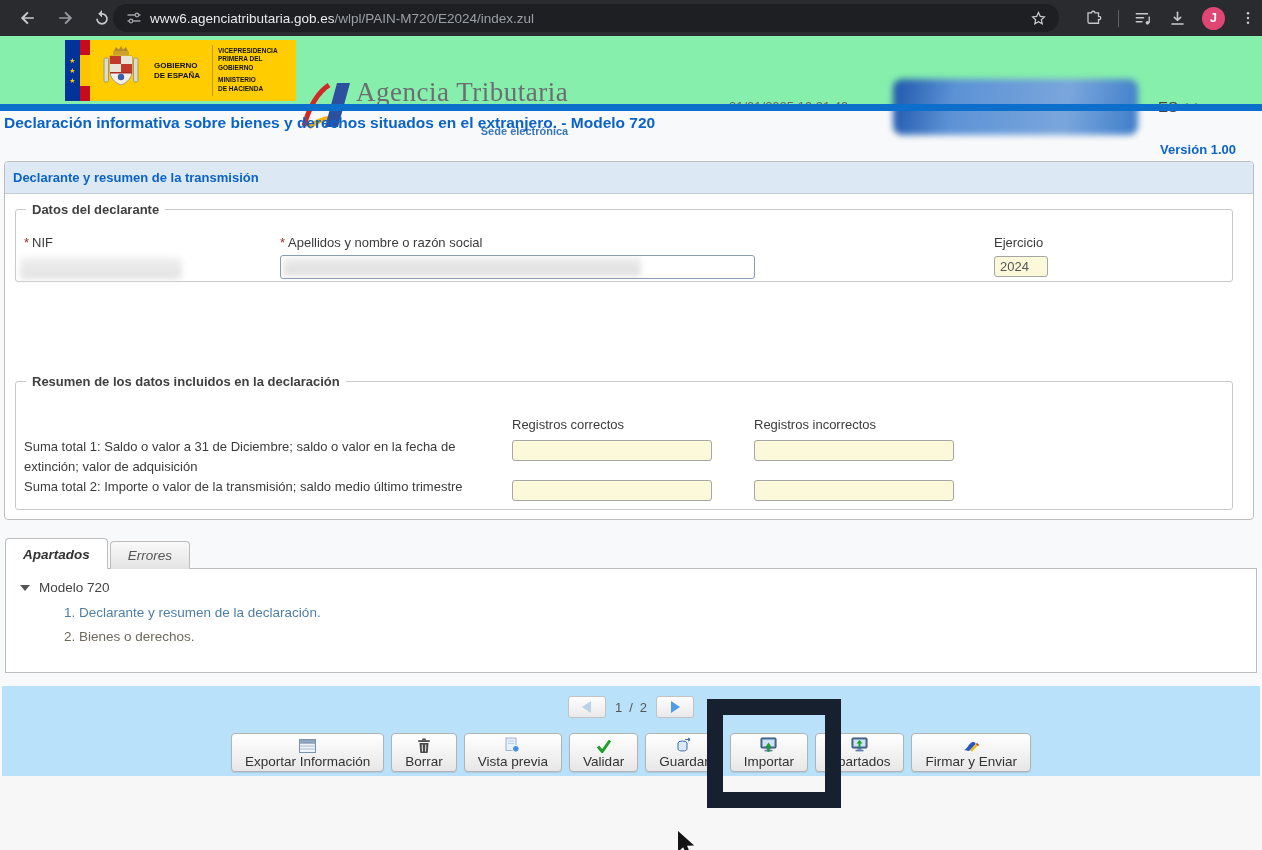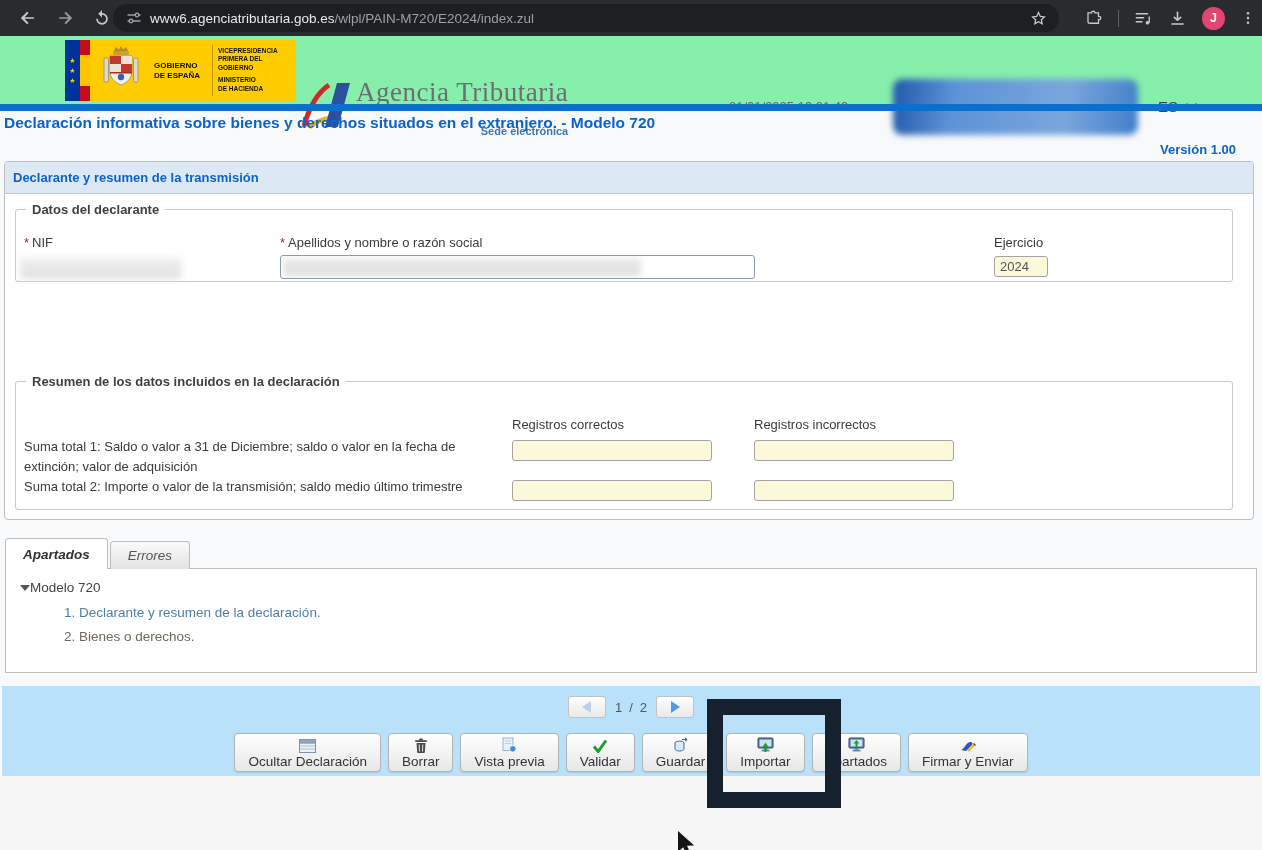--- a/index.html
+++ b/index.html
@@ -57,21 +57,21 @@
   .input-yellow { position:absolute; height:21px; background:#fbf9d9; border:1px solid #a5a5a5; border-radius:3px; font-size:13px; color:#555; padding:0 5px; font-family:"Liberation Sans",sans-serif; }
   .colhead { position:absolute; font-size:13px; color:#3b3b3b; }
   .rowlabel { position:absolute; font-size:13px; color:#3b3b3b; line-height:1.55; }
 
   
   .tabs { position:absolute; left:5px; top:538px; display:flex; align-items:flex-end; z-index:3; }
   .tab { display:flex; align-items:center; padding:0 17px; font-size:13.5px; border:1px solid #bdbdbd; border-bottom:none; border-radius:4px 4px 0 0; cursor:pointer;font-style:italic; }
   .tab.active { background:#fff; height:31px; font-weight:bold; color:#333; position:relative; z-index:4; }
   .tab.inactive { background:linear-gradient(#fafafa,#e3e3e3); height:28px; color:#555; margin-left:2px; }
   .tree-panel { position:absolute; left:5px; top:568px; width:1252px; height:105px; background:#fff; border:1px solid #bdbdbd; z-index:2; }
-  .tree-root { position:absolute; left:14px; top:11px; font-size:13.5px; color:#444; display:flex; align-items:center; cursor:pointer; }
+  .tree-root { position:absolute; left:14px; top:11px; font-size:13.5px; color:#444; display:flex; align-items:center; gap:9px; cursor:pointer; }
   .caret { width:0; height:0; border-left:5px solid transparent; border-right:5px solid transparent; border-top:6px solid #555; }
   .tree-item { position:absolute; left:58px; font-size:13.5px; cursor:pointer; }
   .ti1 { top:36px; color:#4d7fa6; } .ti2 { top:60px; color:#6e685c; }
 
   
   .blue-band { position:absolute; left:2px; top:686px; width:1258px; height:90px; background:#b9e1f9; }
   .pager { position:absolute; left:0; right:0; top:10px; display:flex; justify-content:center; align-items:center; gap:9px; }
   .pg-btn { width:38px; height:22px; border:1px solid #c2c2c2; border-radius:3px; background:linear-gradient(#fefefe,#e9e9e9); display:flex; align-items:center; justify-content:center; cursor:pointer; }
   .tri-l { width:0; height:0; border-top:6px solid transparent; border-bottom:6px solid transparent; border-right:9px solid #b9d2e8; }
   .tri-r { width:0; height:0; border-top:6px solid transparent; border-bottom:6px solid transparent; border-left:9px solid #4f9be4; }
@@ -277,21 +277,21 @@
     <div class="btn-row">
       <button class="tb-btn">
         <span class="tb-ico">
             <svg width="17" height="14" viewBox="0 0 17 14">
               <rect x="0.5" y="0.5" width="16" height="13" fill="#eef3f8" stroke="#7d93ad"></rect>
               <rect x="0.5" y="0.5" width="16" height="3.6" fill="#8fa6bf" stroke="#7d93ad"></rect>
               <line x1="1" y1="7" x2="16" y2="7" stroke="#aabccd"></line>
               <line x1="1" y1="10" x2="16" y2="10" stroke="#aabccd"></line>
             </svg>
           </span>
-        <span>Ocultar Declaración</span>
+        <span>Exportar Información</span>
       </button>
       <button class="tb-btn">
         <span class="tb-ico">
             <svg width="14" height="15" viewBox="0 0 14 15">
               <rect x="5" y="0.5" width="4" height="2" rx="1" fill="#4a4a4a"></rect>
               <rect x="1" y="2.2" width="12" height="1.8" rx="0.9" fill="#4a4a4a"></rect>
               <path d="M2.5 5h9l-0.7 9a1.3 1.3 0 0 1-1.3 1.2H4.5A1.3 1.3 0 0 1 3.2 14z" fill="#4a4a4a"></path>
               <line x1="5.2" y1="6.5" x2="5.5" y2="13.5" stroke="#fff" stroke-width="0.9"></line>
               <line x1="8.8" y1="6.5" x2="8.5" y2="13.5" stroke="#fff" stroke-width="0.9"></line>
             </svg>

